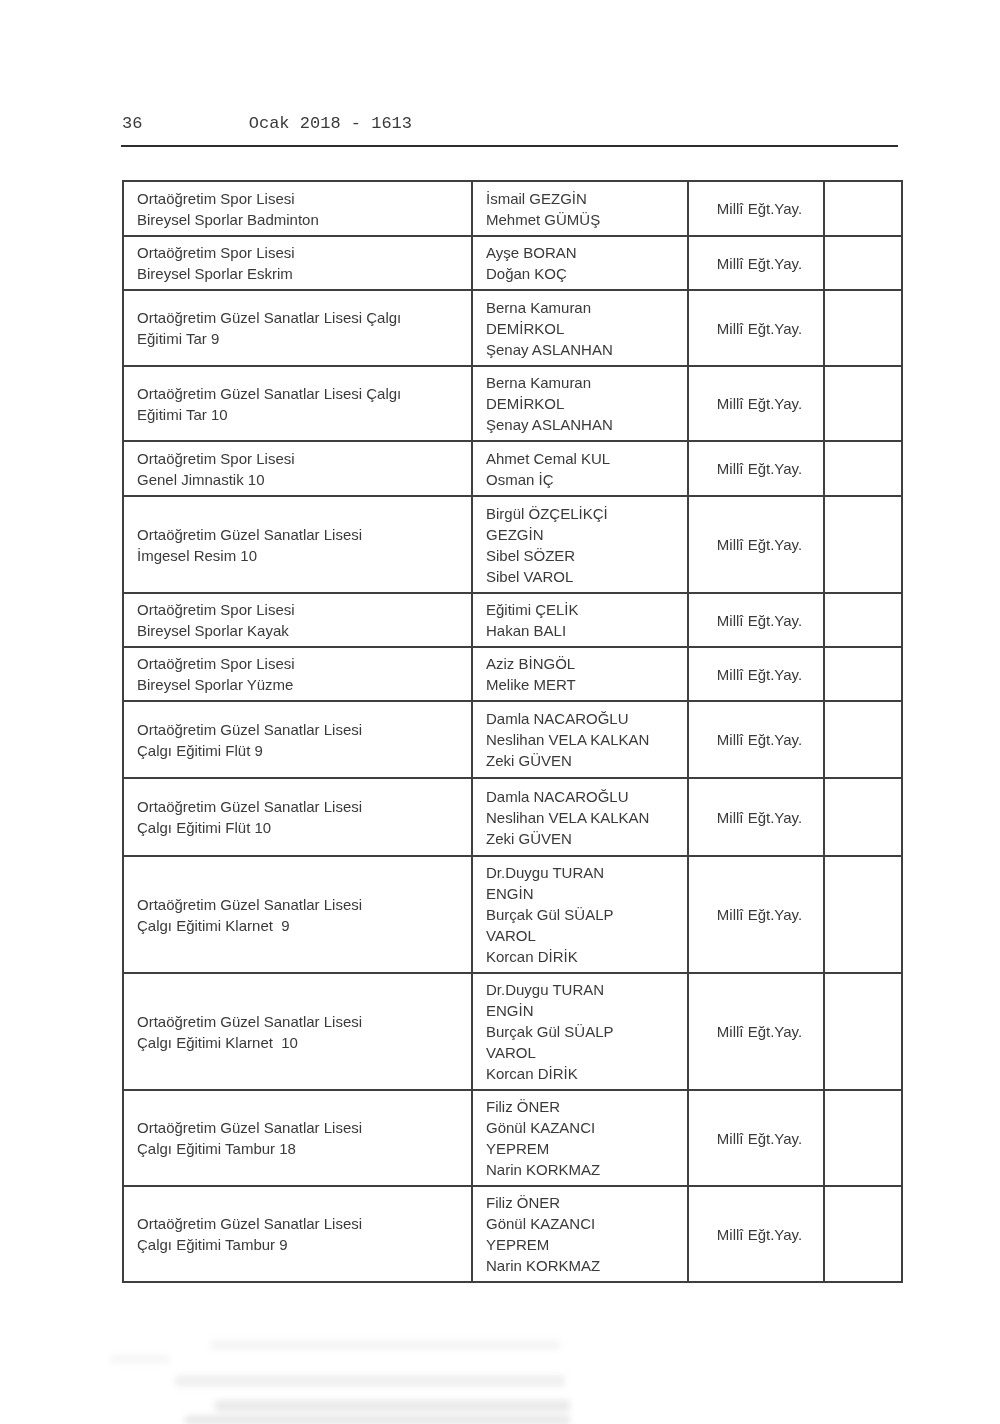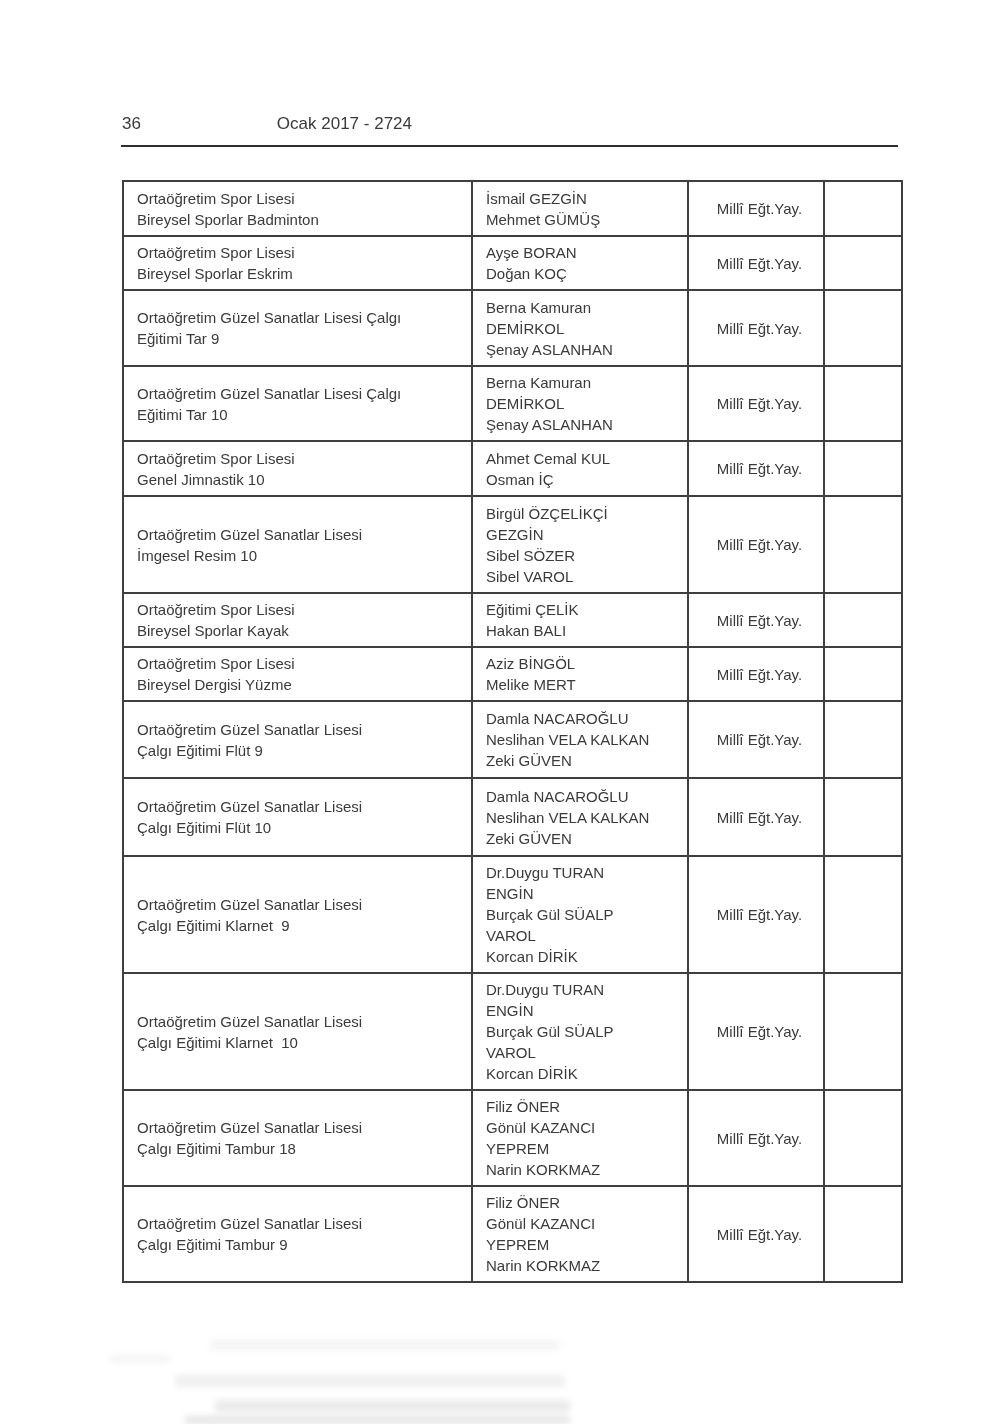--- a/index.html
+++ b/index.html
@@ -19,20 +19,21 @@
 
   
   .header {
     position: absolute;
     left: 122px;
     top: 114px;
     width: 756px;
     display: flex;
     align-items: baseline;
     font-size: 17px;
+    font-family: Liberation Mono, monospace;
   }
   .header .page-number { width: 120px; text-align: left; }
   .header .journal-title { flex: 1; text-align: center; }
   .header .issue { width: 170px; text-align: right; }
   .header-rule {
     position: absolute;
     left: 121px;
     top: 145px;
     width: 777px;
     height: 2px;
@@ -87,21 +88,21 @@
   .bleed .s4 { left: 185px; top: 1416px; width: 385px; height: 8px;  background: rgba(80,80,80,0.14); }
   .bleed .s5 { left: 110px; top: 1355px; width: 60px;  height: 8px; }
 </style>
 </head>
 <body>
 
 <div class="page">
 
   <div class="header">
     <span class="page-number">36</span>
-    <span class="issue">Ocak 2017 - 2724</span>
+    <span class="issue">Ocak 2018 - 1613</span>
   </div>
   <div class="header-rule"></div>
 
   <table class="book-table">
     <colgroup>
       <col style="width:349px">
       <col style="width:216px">
       <col style="width:136px">
       <col style="width:78px">
     </colgroup>
@@ -190,21 +191,21 @@
           <td class="cell-authors">
             <div>Eğitimi ÇELİK</div>
             <div>Hakan BALI</div>
           </td>
           <td class="cell-publisher">Millî Eğt.Yay.</td>
           <td class="cell-empty"></td>
         </tr>
         <tr style="height: 54px;">
           <td class="cell-course">
             <div>Ortaöğretim Spor Lisesi</div>
-            <div>Bireysel Dergisi Yüzme</div>
+            <div>Bireysel Sporlar Yüzme</div>
           </td>
           <td class="cell-authors">
             <div>Aziz BİNGÖL</div>
             <div>Melike MERT</div>
           </td>
           <td class="cell-publisher">Millî Eğt.Yay.</td>
           <td class="cell-empty"></td>
         </tr>
         <tr style="height: 77px;">
           <td class="cell-course">

